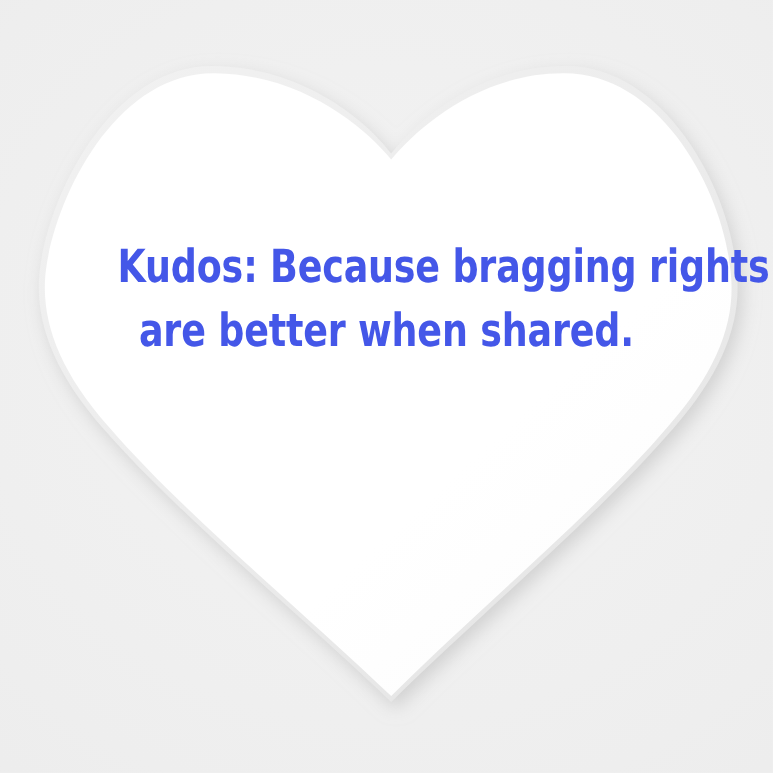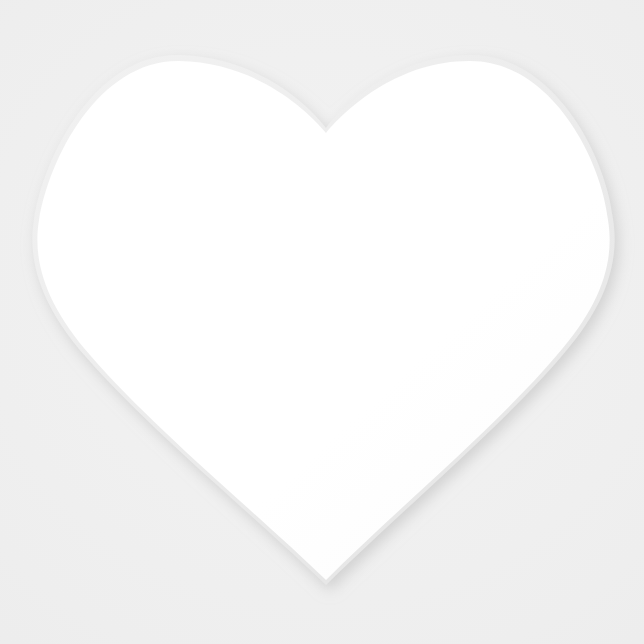--- a/index.html
+++ b/index.html
@@ -109,14 +109,18 @@
                C 47 306, 32 262, 39 220
                C 49 158, 99 60, 179 61
                C 251 62, 303 105, 326 133
                C 349 105, 401 61, 469 61
                C 550 60, 601 158, 608 220
                C 615 263, 600 306, 557 355
                C 495 428, 398 508, 326 580 Z"></path>
     </svg>
   </div>
 
+  <div id="sticker-text">
+    <span class="sticker-line">Kudos: Because bragging rights</span>
+    <span class="sticker-line">are better when shared.</span>
+  </div>
 
 </div>
 
 </body></html>

